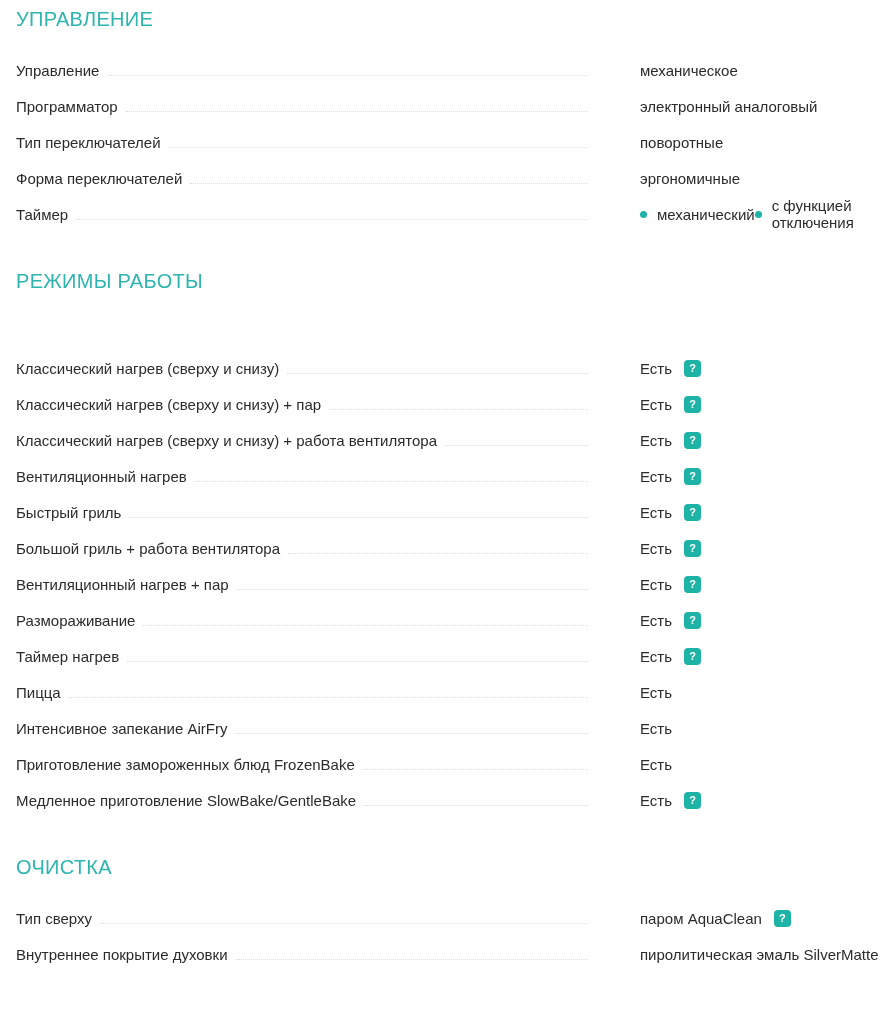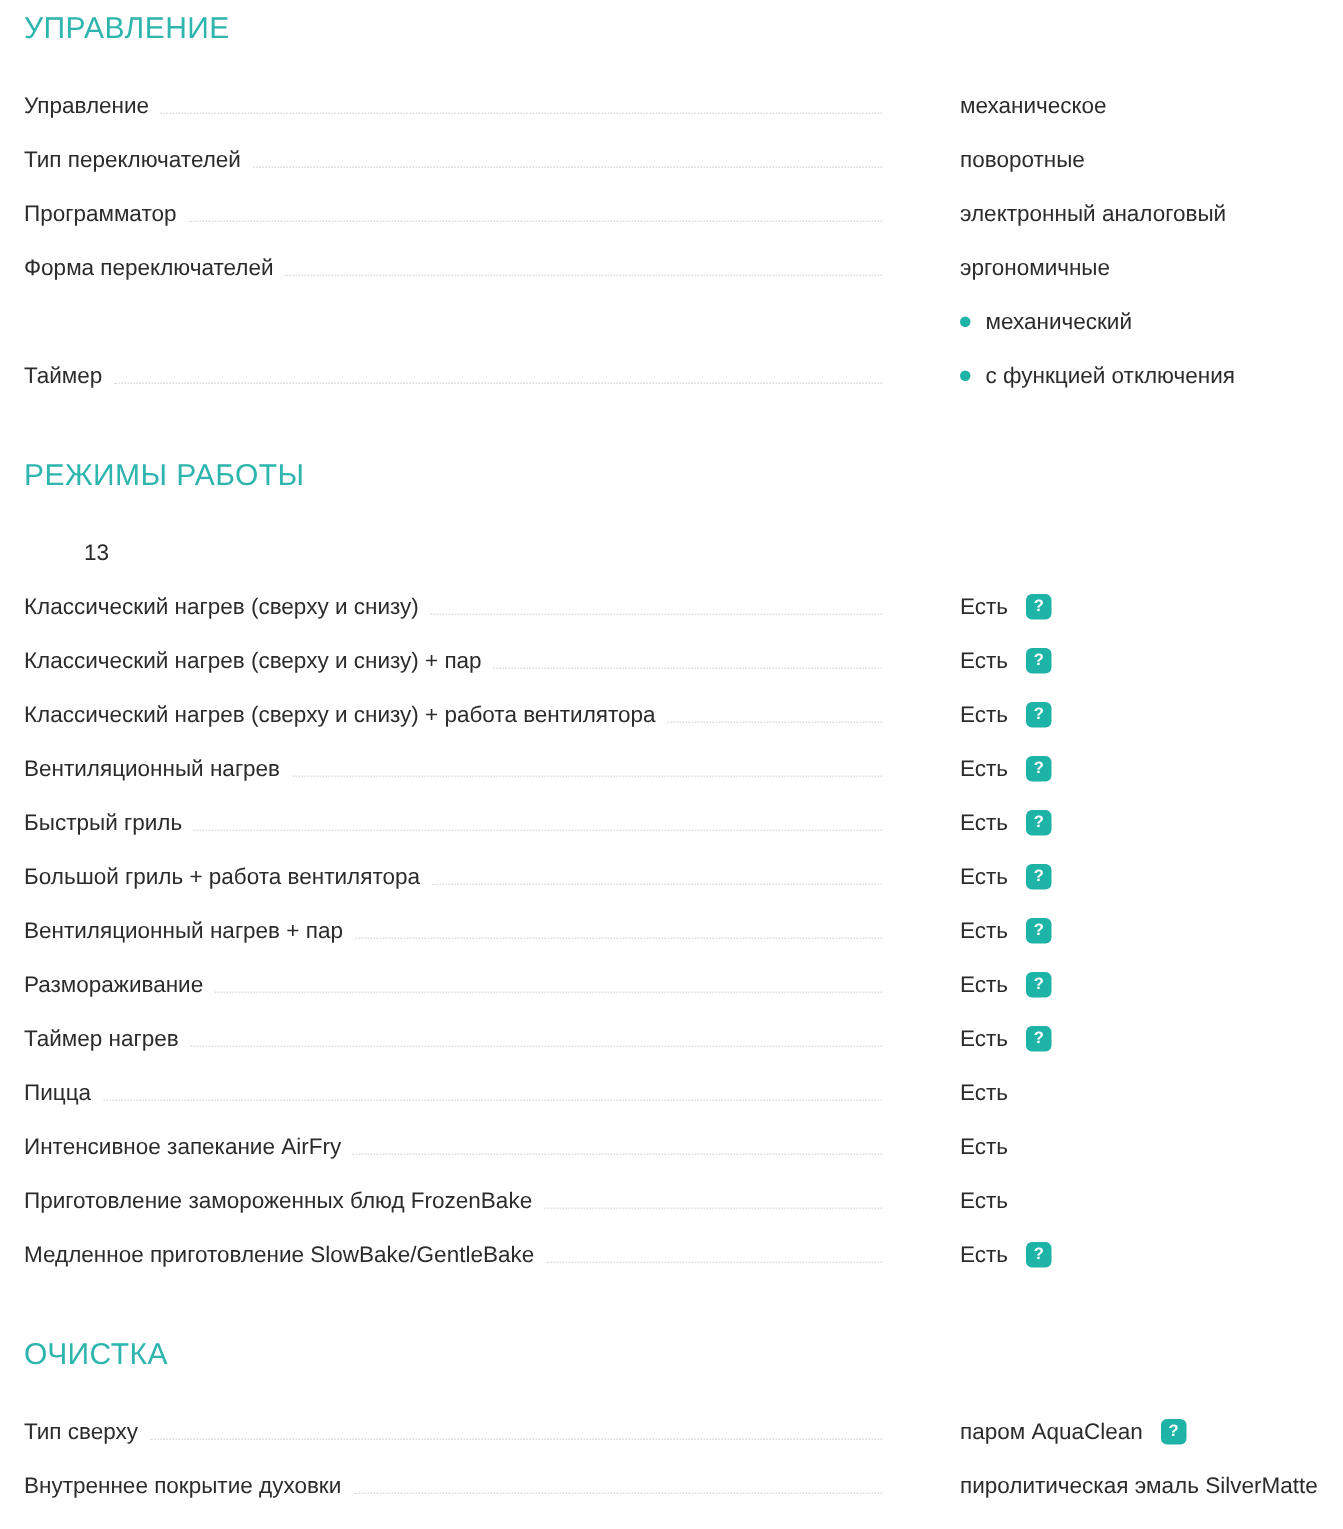--- a/index.html
+++ b/index.html
@@ -52,21 +52,21 @@
     transform:translateY(5px);
     min-width:20px;
   }
   .row-right{
     flex:0 0 255px;
     width:255px;
     display:flex;
     align-items:center;
     margin-left:40px;
   }
-  .row.multi .row-right{flex-direction:column;align-items:stretch;}
+  .row.multi .row-right{align-items:stretch;}
   .value{
     font-size:15px;
     color:var(--text);
   }
   .help{
     display:inline-flex;
     align-items:center;
     justify-content:center;
     width:17px;
     height:17px;
@@ -106,35 +106,35 @@
         <span class="label">Управление</span>
         <span class="leader"></span>
       </div>
       <div class="row-right">
         <span class="value">механическое</span>
       </div>
     </div>
 
     <div class="row">
       <div class="row-left">
+        <span class="label">Программатор</span>
+        <span class="leader"></span>
+      </div>
+      <div class="row-right">
+        <span class="value">электронный аналоговый</span>
+      </div>
+    </div>
+
+    <div class="row">
+      <div class="row-left">
         <span class="label">Тип переключателей</span>
         <span class="leader"></span>
       </div>
       <div class="row-right">
         <span class="value">поворотные</span>
-      </div>
-    </div>
-
-    <div class="row">
-      <div class="row-left">
-        <span class="label">Программатор</span>
-        <span class="leader"></span>
-      </div>
-      <div class="row-right">
-        <span class="value">электронный аналоговый</span>
       </div>
     </div>
 
     <div class="row">
       <div class="row-left">
         <span class="label">Форма переключателей</span>
         <span class="leader"></span>
       </div>
       <div class="row-right">
         <span class="value">эргономичные</span>
@@ -156,23 +156,20 @@
           <span class="value">с функцией отключения</span>
         </div>
       </div>
     </div>
   </div>
 
   <div class="section">
     <h2 class="section-title">РЕЖИМЫ РАБОТЫ</h2>
 
     <div class="row">
-      <div class="row-right">
-        <span class="value">13</span>
-      </div>
     </div>
 
     <div class="row">
       <div class="row-left">
         <span class="label">Классический нагрев (сверху и снизу)</span>
         <span class="leader"></span>
       </div>
       <div class="row-right">
         <span class="value">Есть</span>
         <span class="help">?</span>

